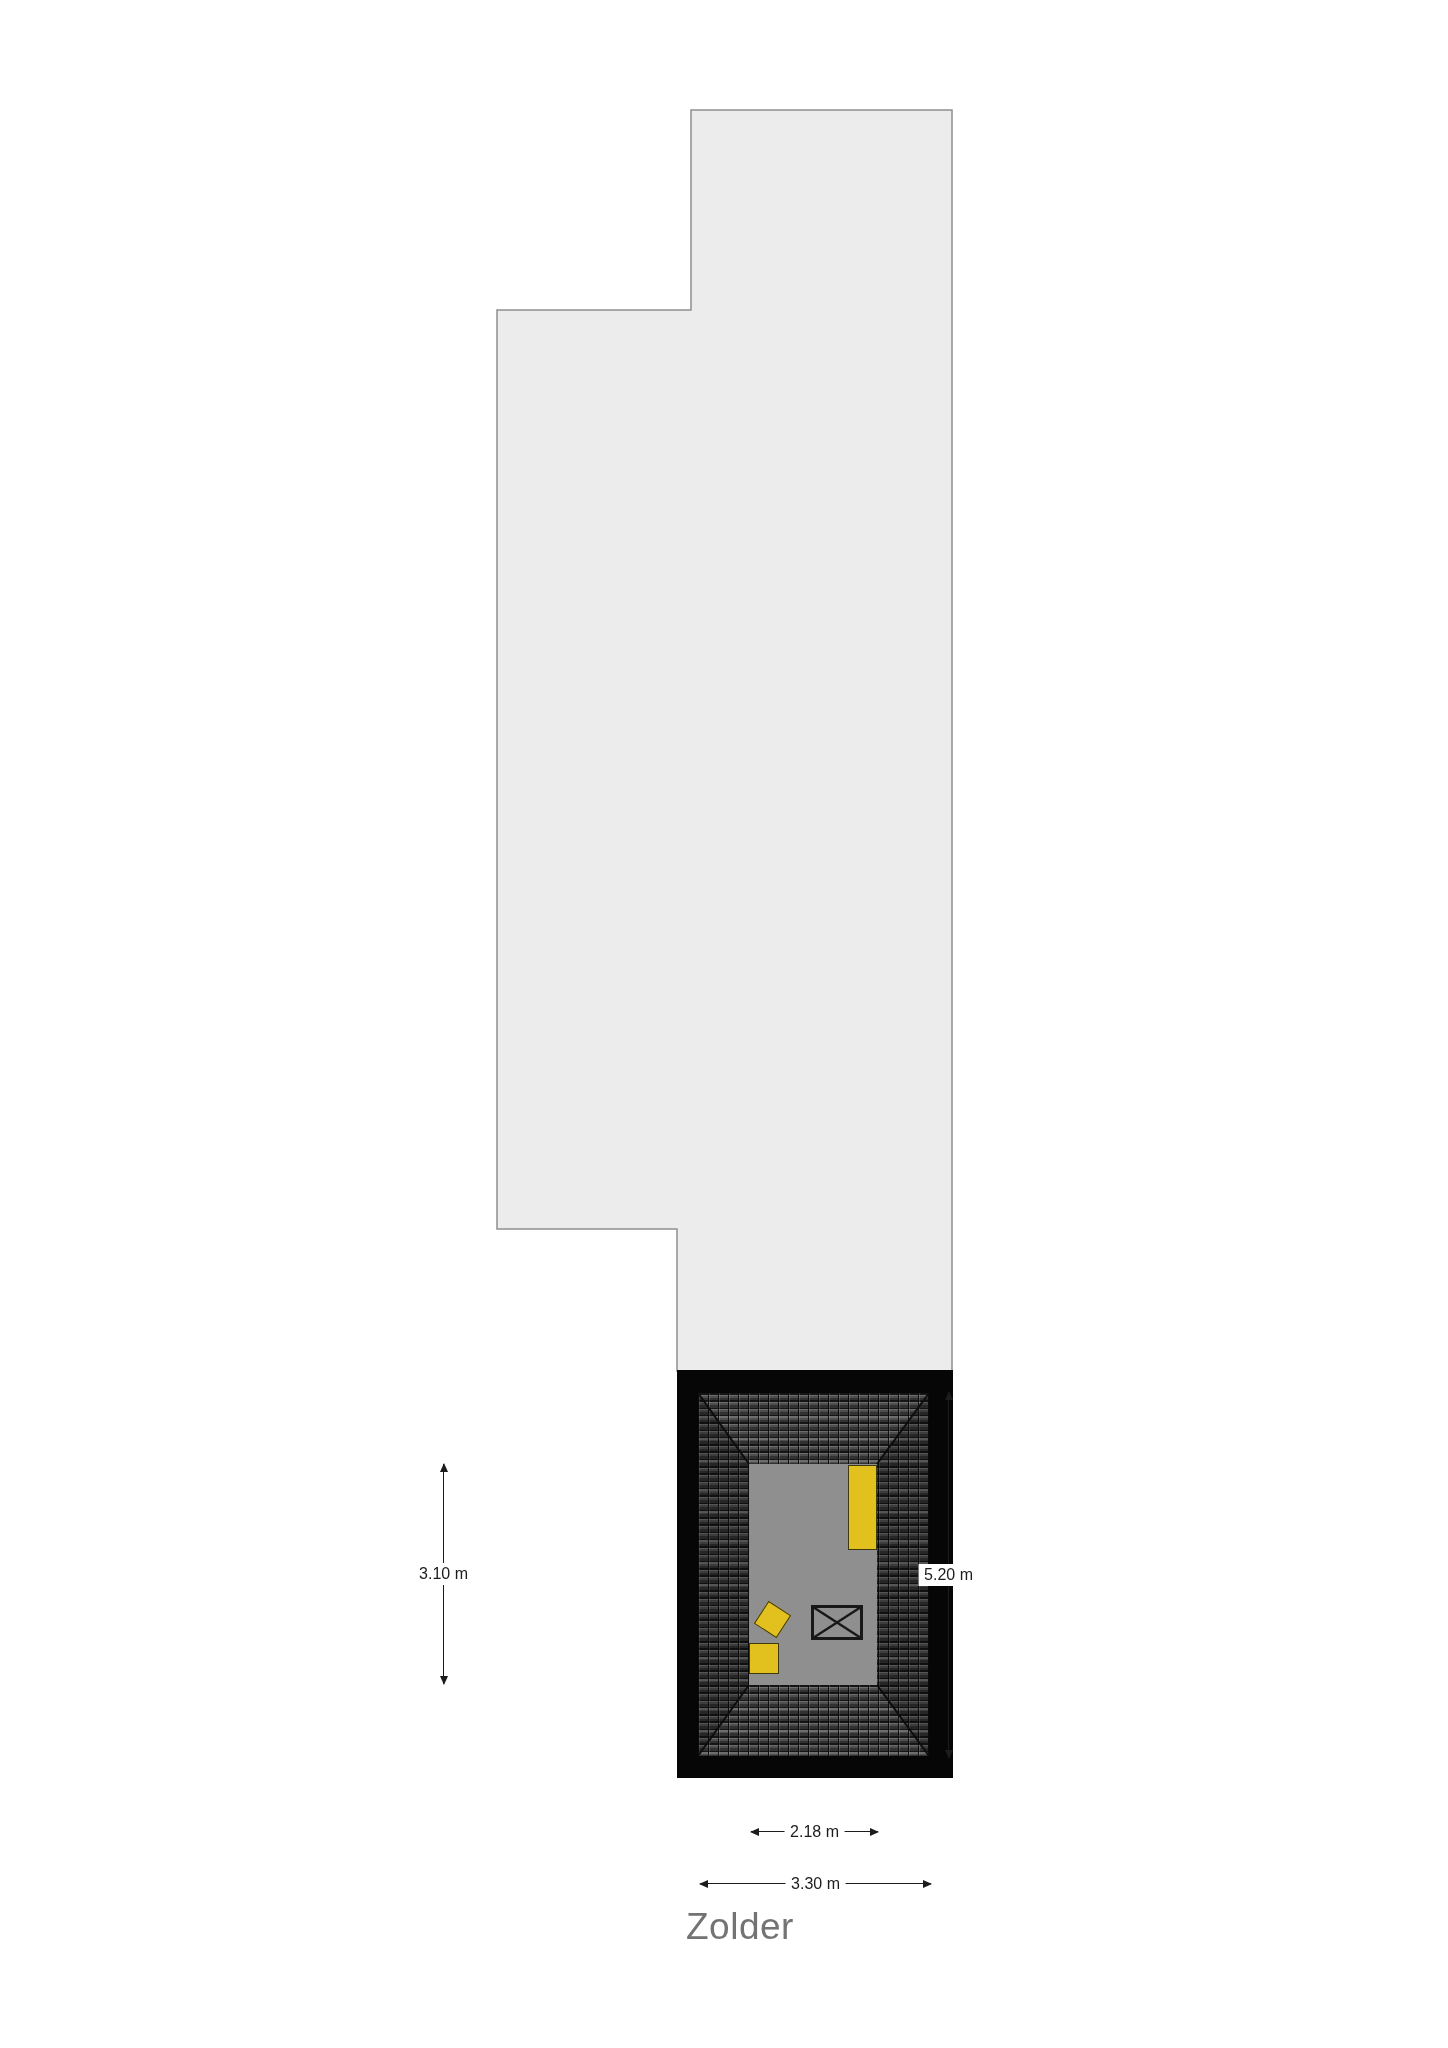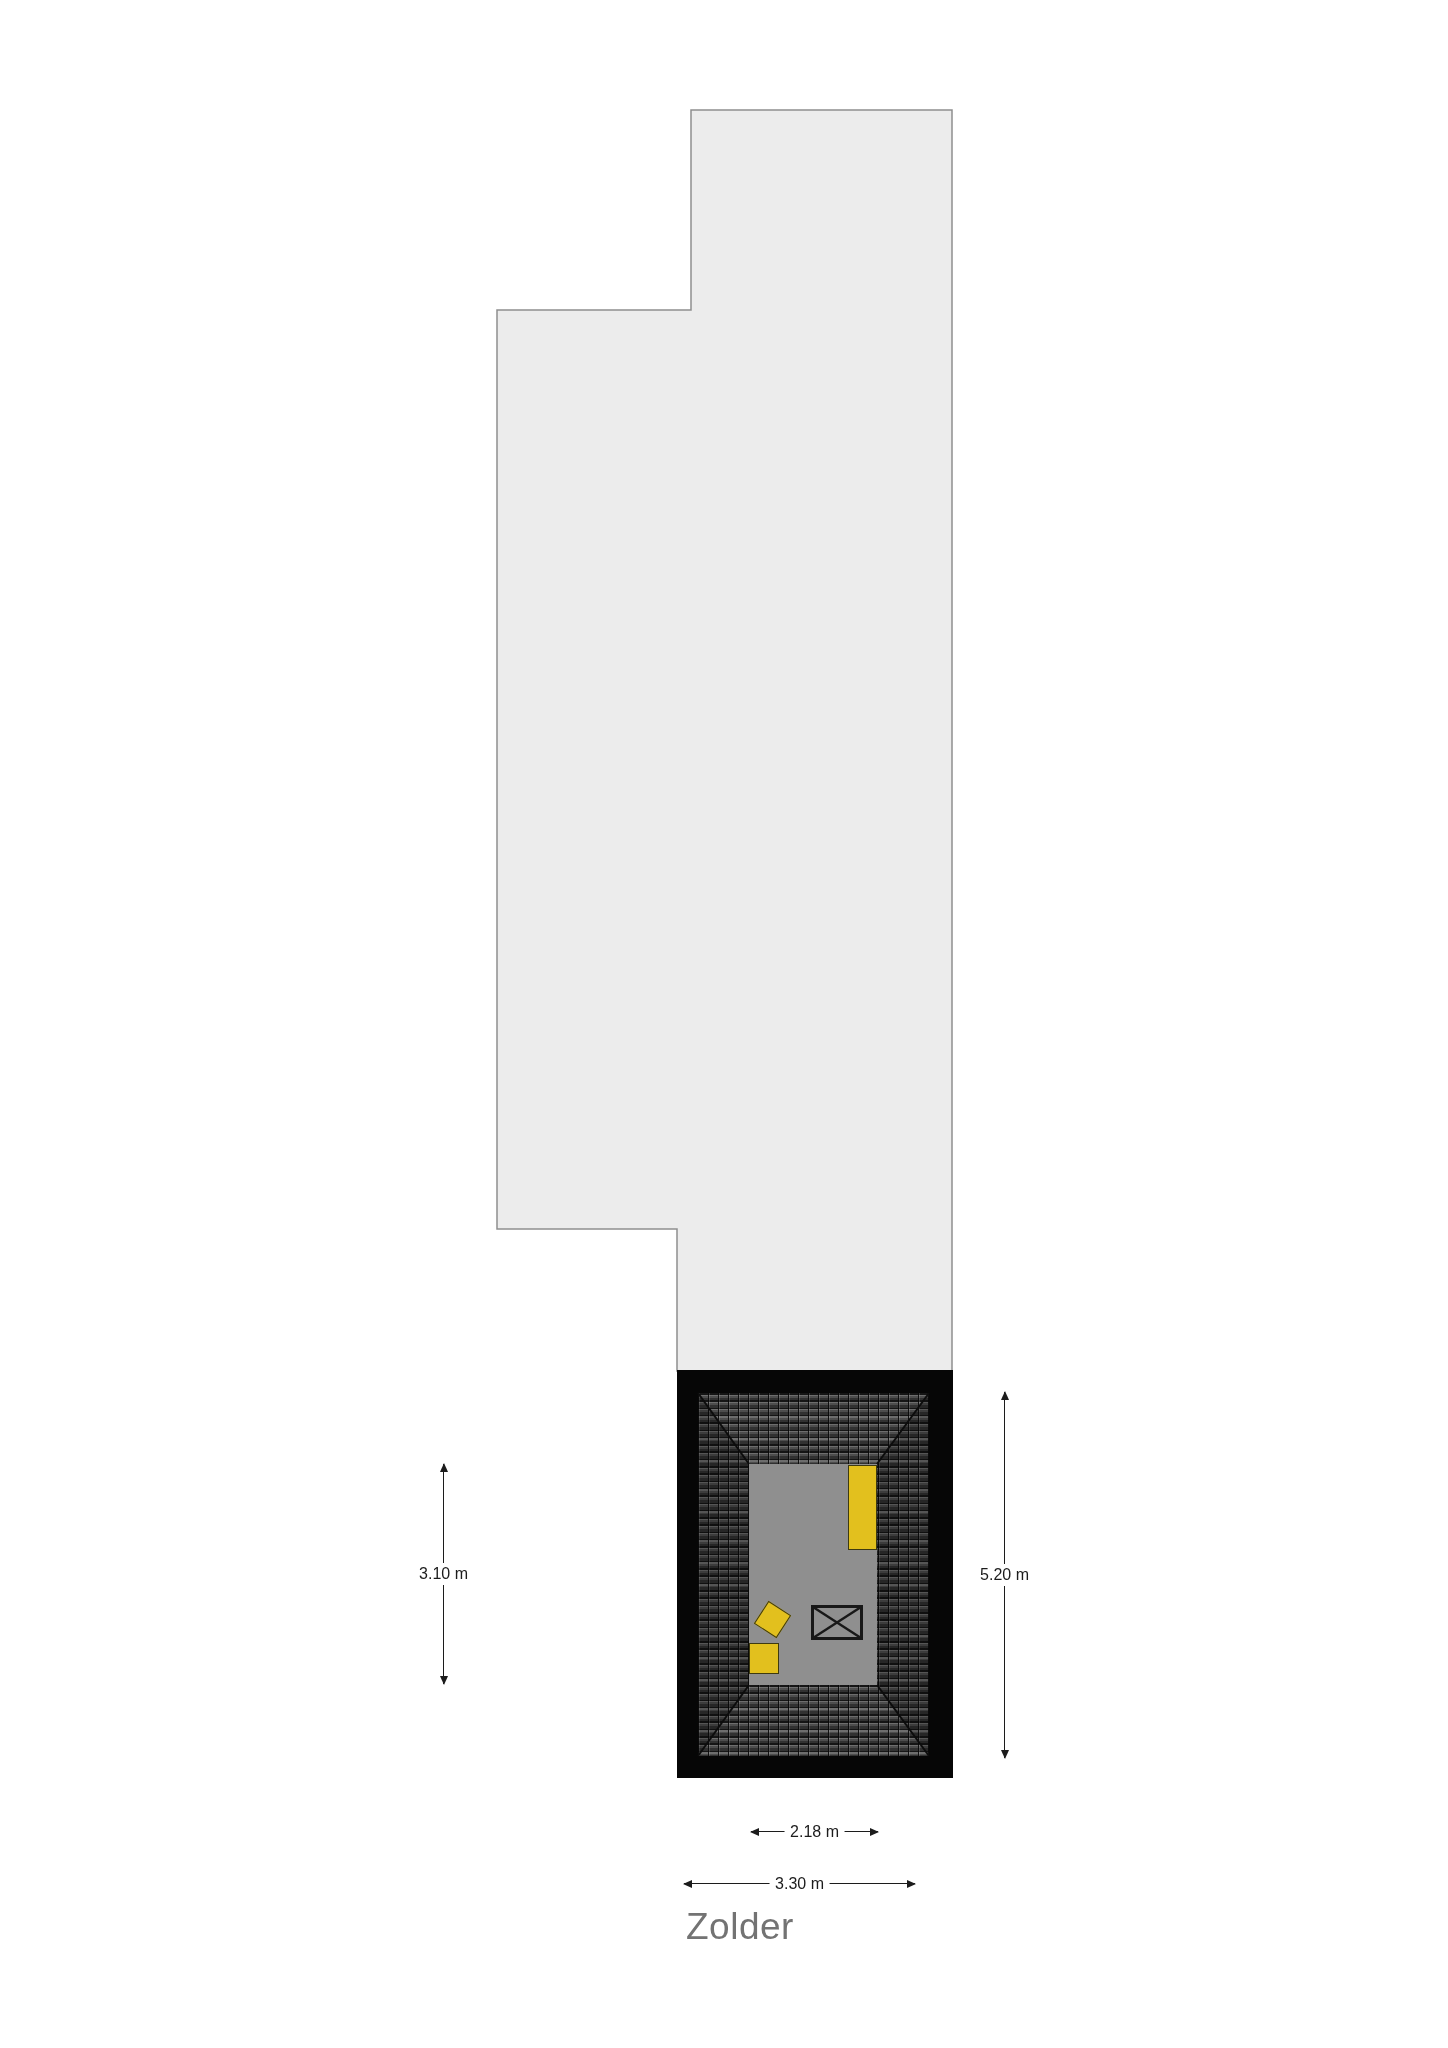--- a/index.html
+++ b/index.html
@@ -64,23 +64,23 @@
   .vdim .arr.down{bottom:-1px;border-top:9px solid var(--c-line);}
   .hdim .arr{top:50%;transform:translateY(-50%);border-top:4px solid transparent;border-bottom:4px solid transparent;}
   .hdim .arr.left{left:-1px;border-right:9px solid var(--c-line);}
   .hdim .arr.right{right:-1px;border-left:9px solid var(--c-line);}
   .dim-label{
     position:absolute;top:50%;left:50%;transform:translate(-50%,-50%);
     background:var(--c-background);color:var(--c-line);
     font-size:16px;line-height:1;padding:3px 6px;white-space:nowrap;
   }
   .vdim#dim-left{left:443px;top:1464px;height:220px;}
-  .vdim#dim-right{left:1004px;top:1392px;height:366px;}
+  .vdim#dim-right{left:948px;top:1392px;height:366px;}
   .hdim#dim-inner-width{left:751px;top:1831px;width:127px;}
-  .hdim#dim-outer-width{left:684px;top:1883px;width:231px;}
+  .hdim#dim-outer-width{left:700px;top:1883px;width:231px;}
 
   .room-title{
     position:absolute;left:686px;top:1907px;
     font-size:37px;line-height:1.1;color:#737373;letter-spacing:0.5px;
   }
 </style>
 </head>
 <body>
 
 <div class="canvas">

